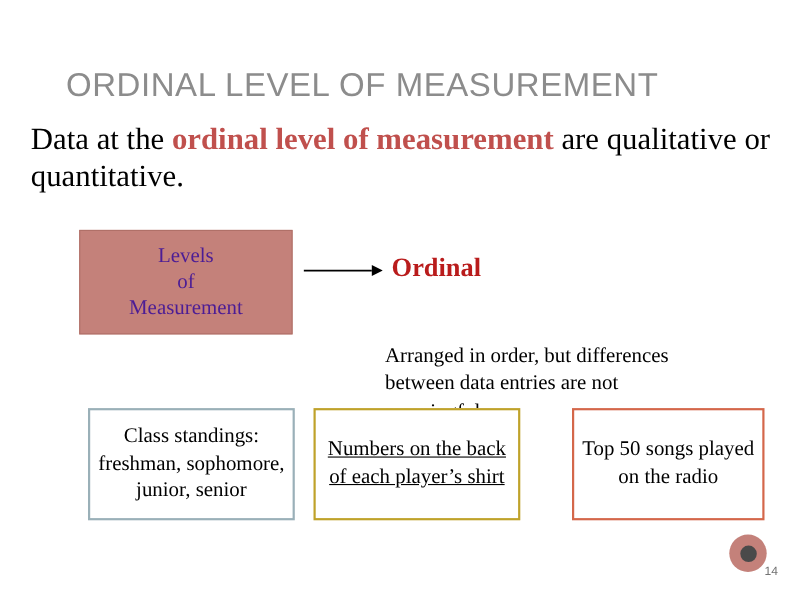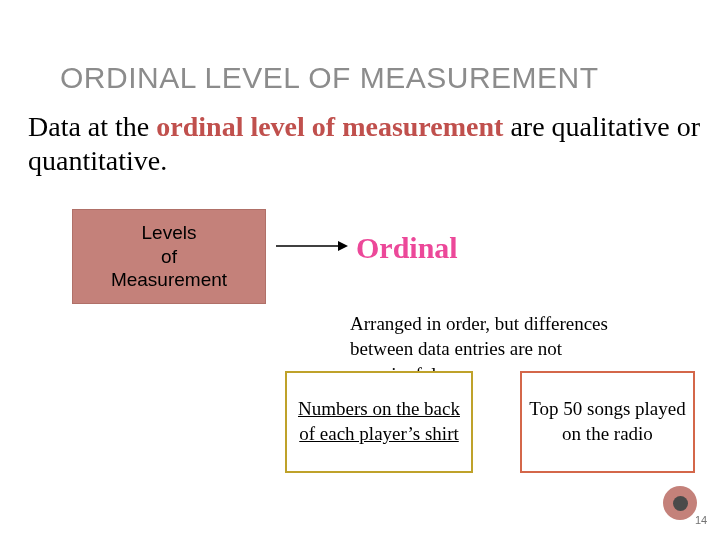--- a/index.html
+++ b/index.html
@@ -60,42 +60,42 @@
     height: 95px;
     background: #c4817a;
     border: 1px solid #b07068;
     box-sizing: border-box;
     display: flex;
     align-items: center;
     justify-content: center;
     text-align: center;
   }
   .levels-box span {
-    font-family: Liberation Sans, sans-serif;
+    font-family: Liberation Serif, serif;
     font-size: 19px;
     line-height: 1.25;
-    color: #000000;
+    color: #4c1d95;
   }
 
   .arrow {
     position: absolute;
     left: 276px;
     top: 240px;
     width: 72px;
     height: 12px;
   }
 
   .ordinal-title {
     position: absolute;
     left: 356px;
     top: 231px;
     font-family: "Liberation Serif", serif;
-    font-size: 30px;
+    font-size: 24px;
     font-weight: bold;
-    color: #ec4899;
+    color: #b91c1c;
   }
 
   .ordinal-desc {
     position: absolute;
     left: 350px;
     top: 266px;
     width: 290px;
     font-family: "Liberation Serif", serif;
     font-size: 19px;
     line-height: 1.33;
@@ -171,20 +171,23 @@
 
   <svg class="arrow" viewBox="0 0 72 12" xmlns="http://www.w3.org/2000/svg">
     <line x1="0" y1="6" x2="62" y2="6" stroke="#000000" stroke-width="1.6"></line>
     <polygon points="62,1 72,6 62,11" fill="#000000"></polygon>
   </svg>
 
   <div class="ordinal-title">Ordinal</div>
 
   <div class="ordinal-desc">Arranged in order, but differences between data entries are not meaningful.</div>
 
+  <div class="example ex-1">
+    <span>Class standings: freshman, sophomore, junior, senior</span>
+  </div>
 
   <div class="example ex-2">
     <span>Numbers on the back of each player’s shirt</span>
   </div>
 
   <div class="example ex-3">
     <span>Top 50 songs played on the radio</span>
   </div>
 
   <div class="footer-dot">

